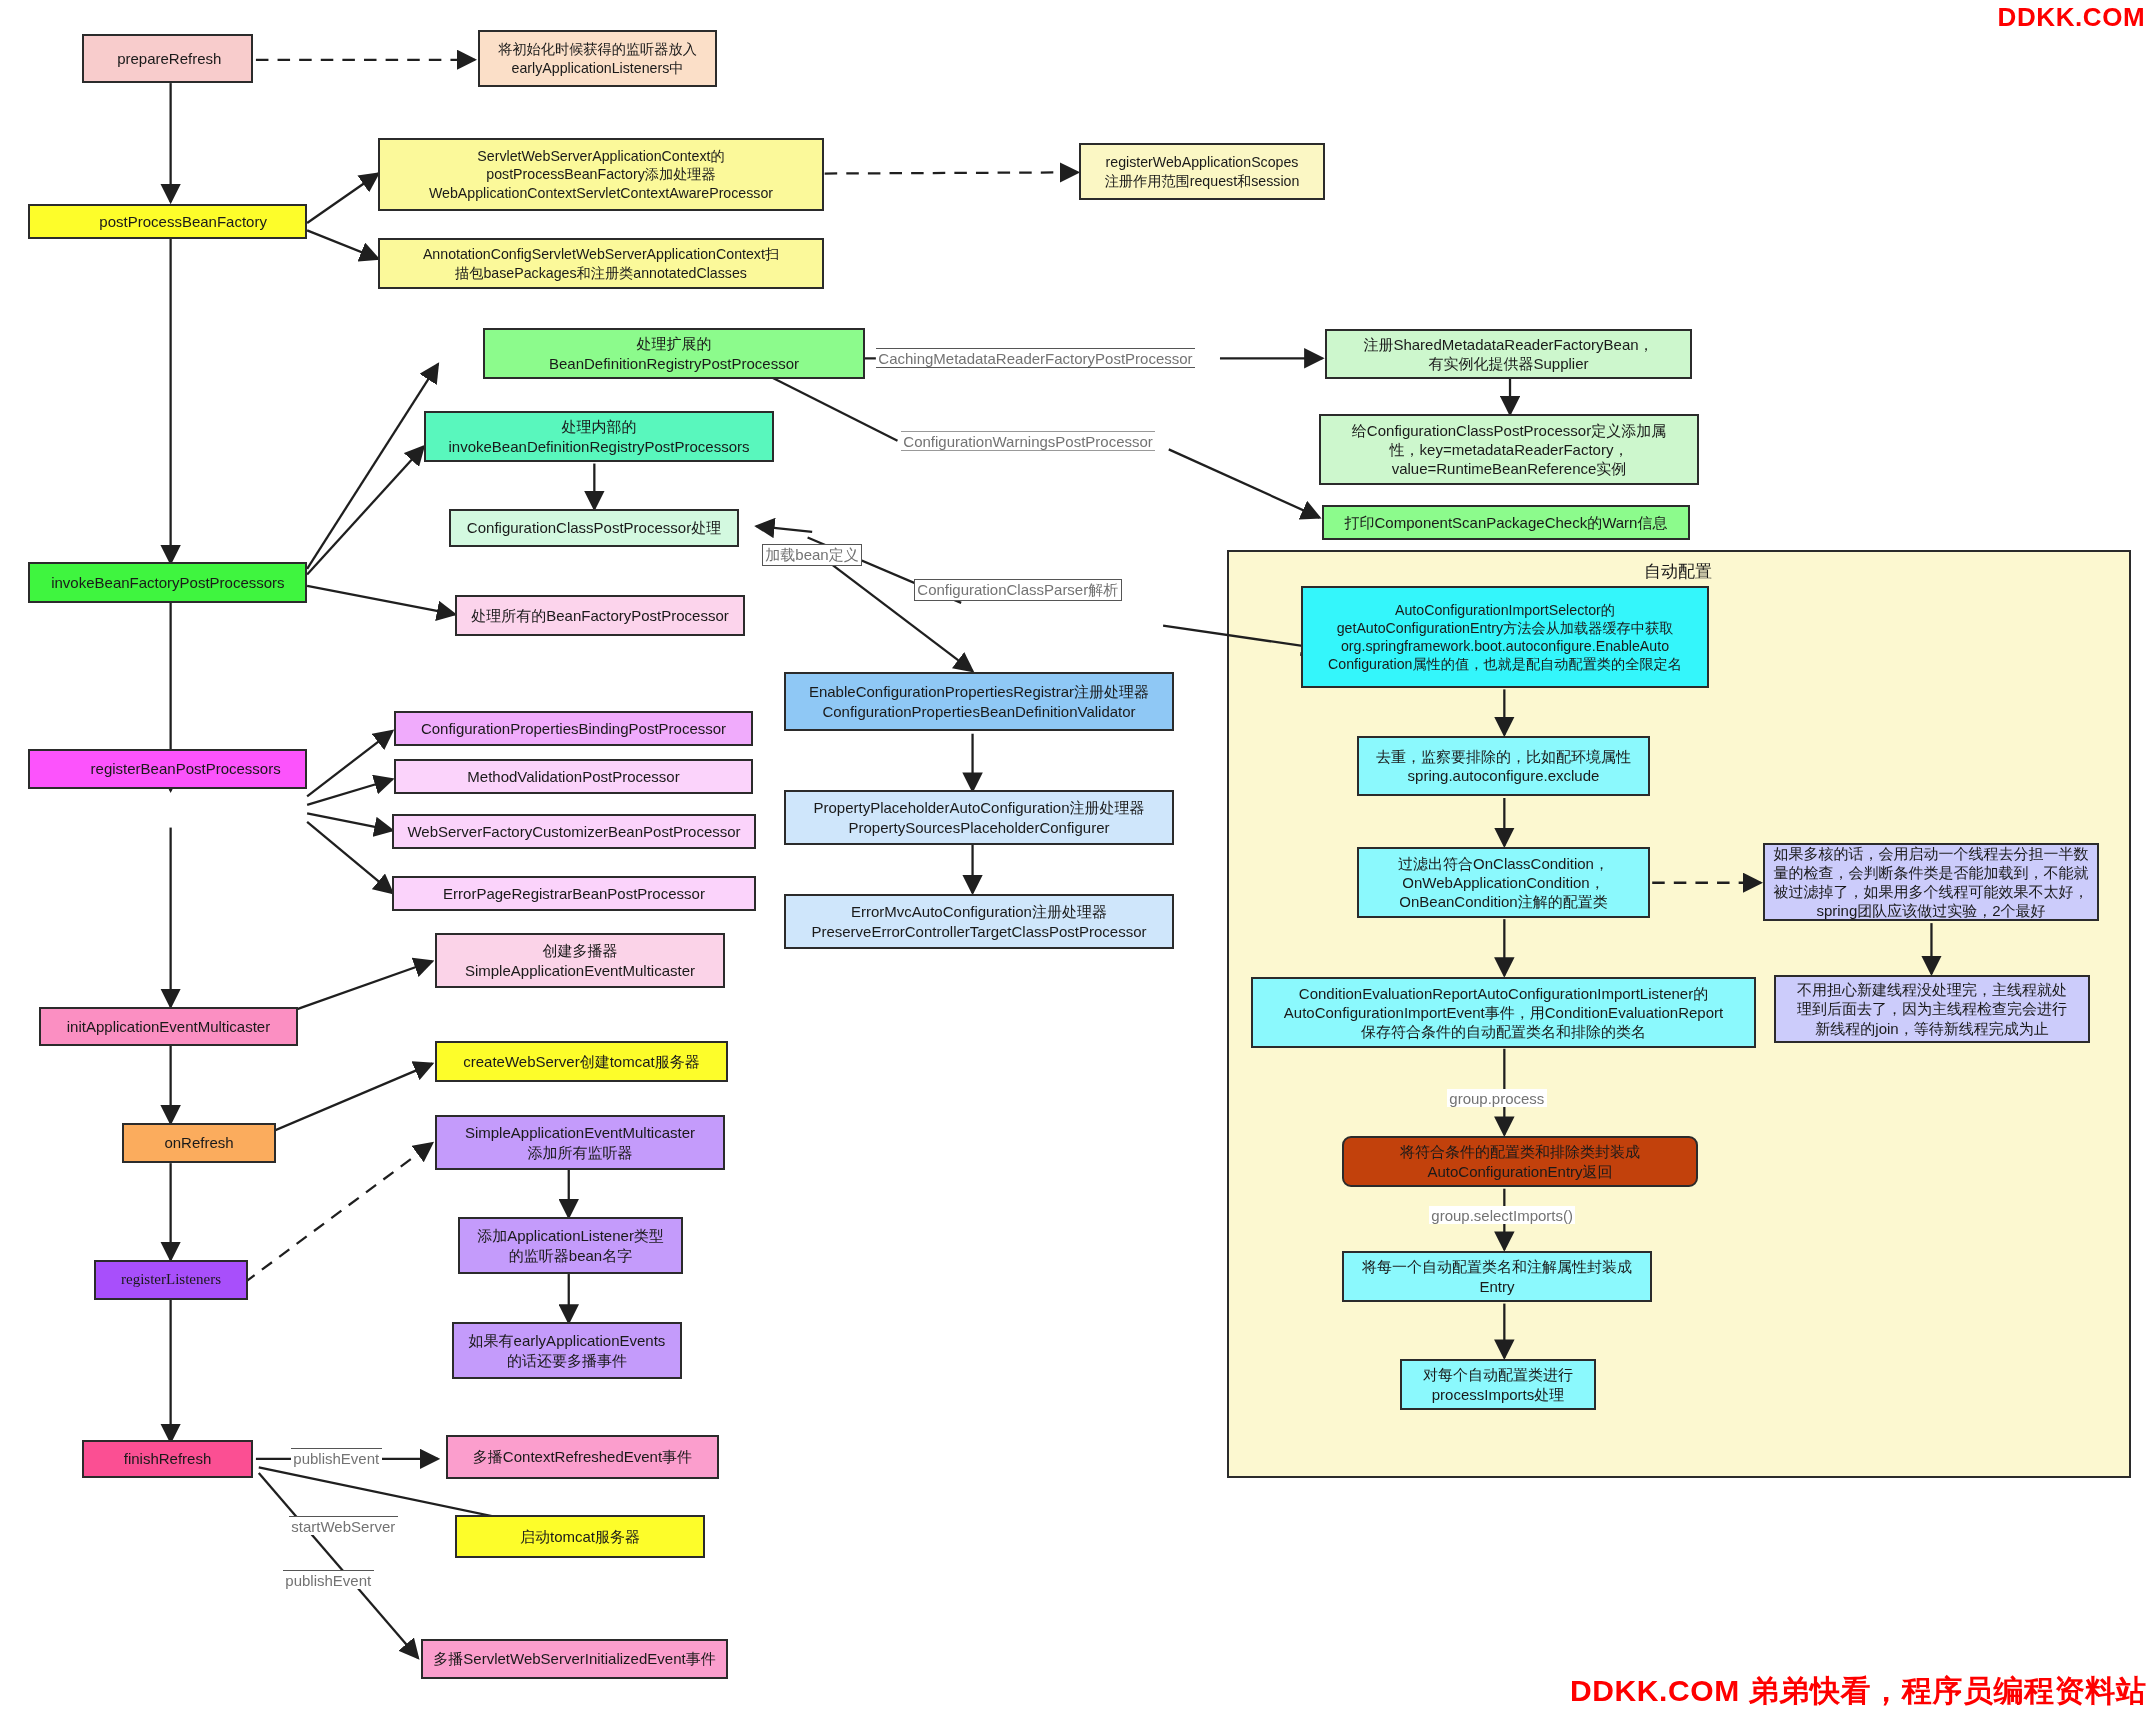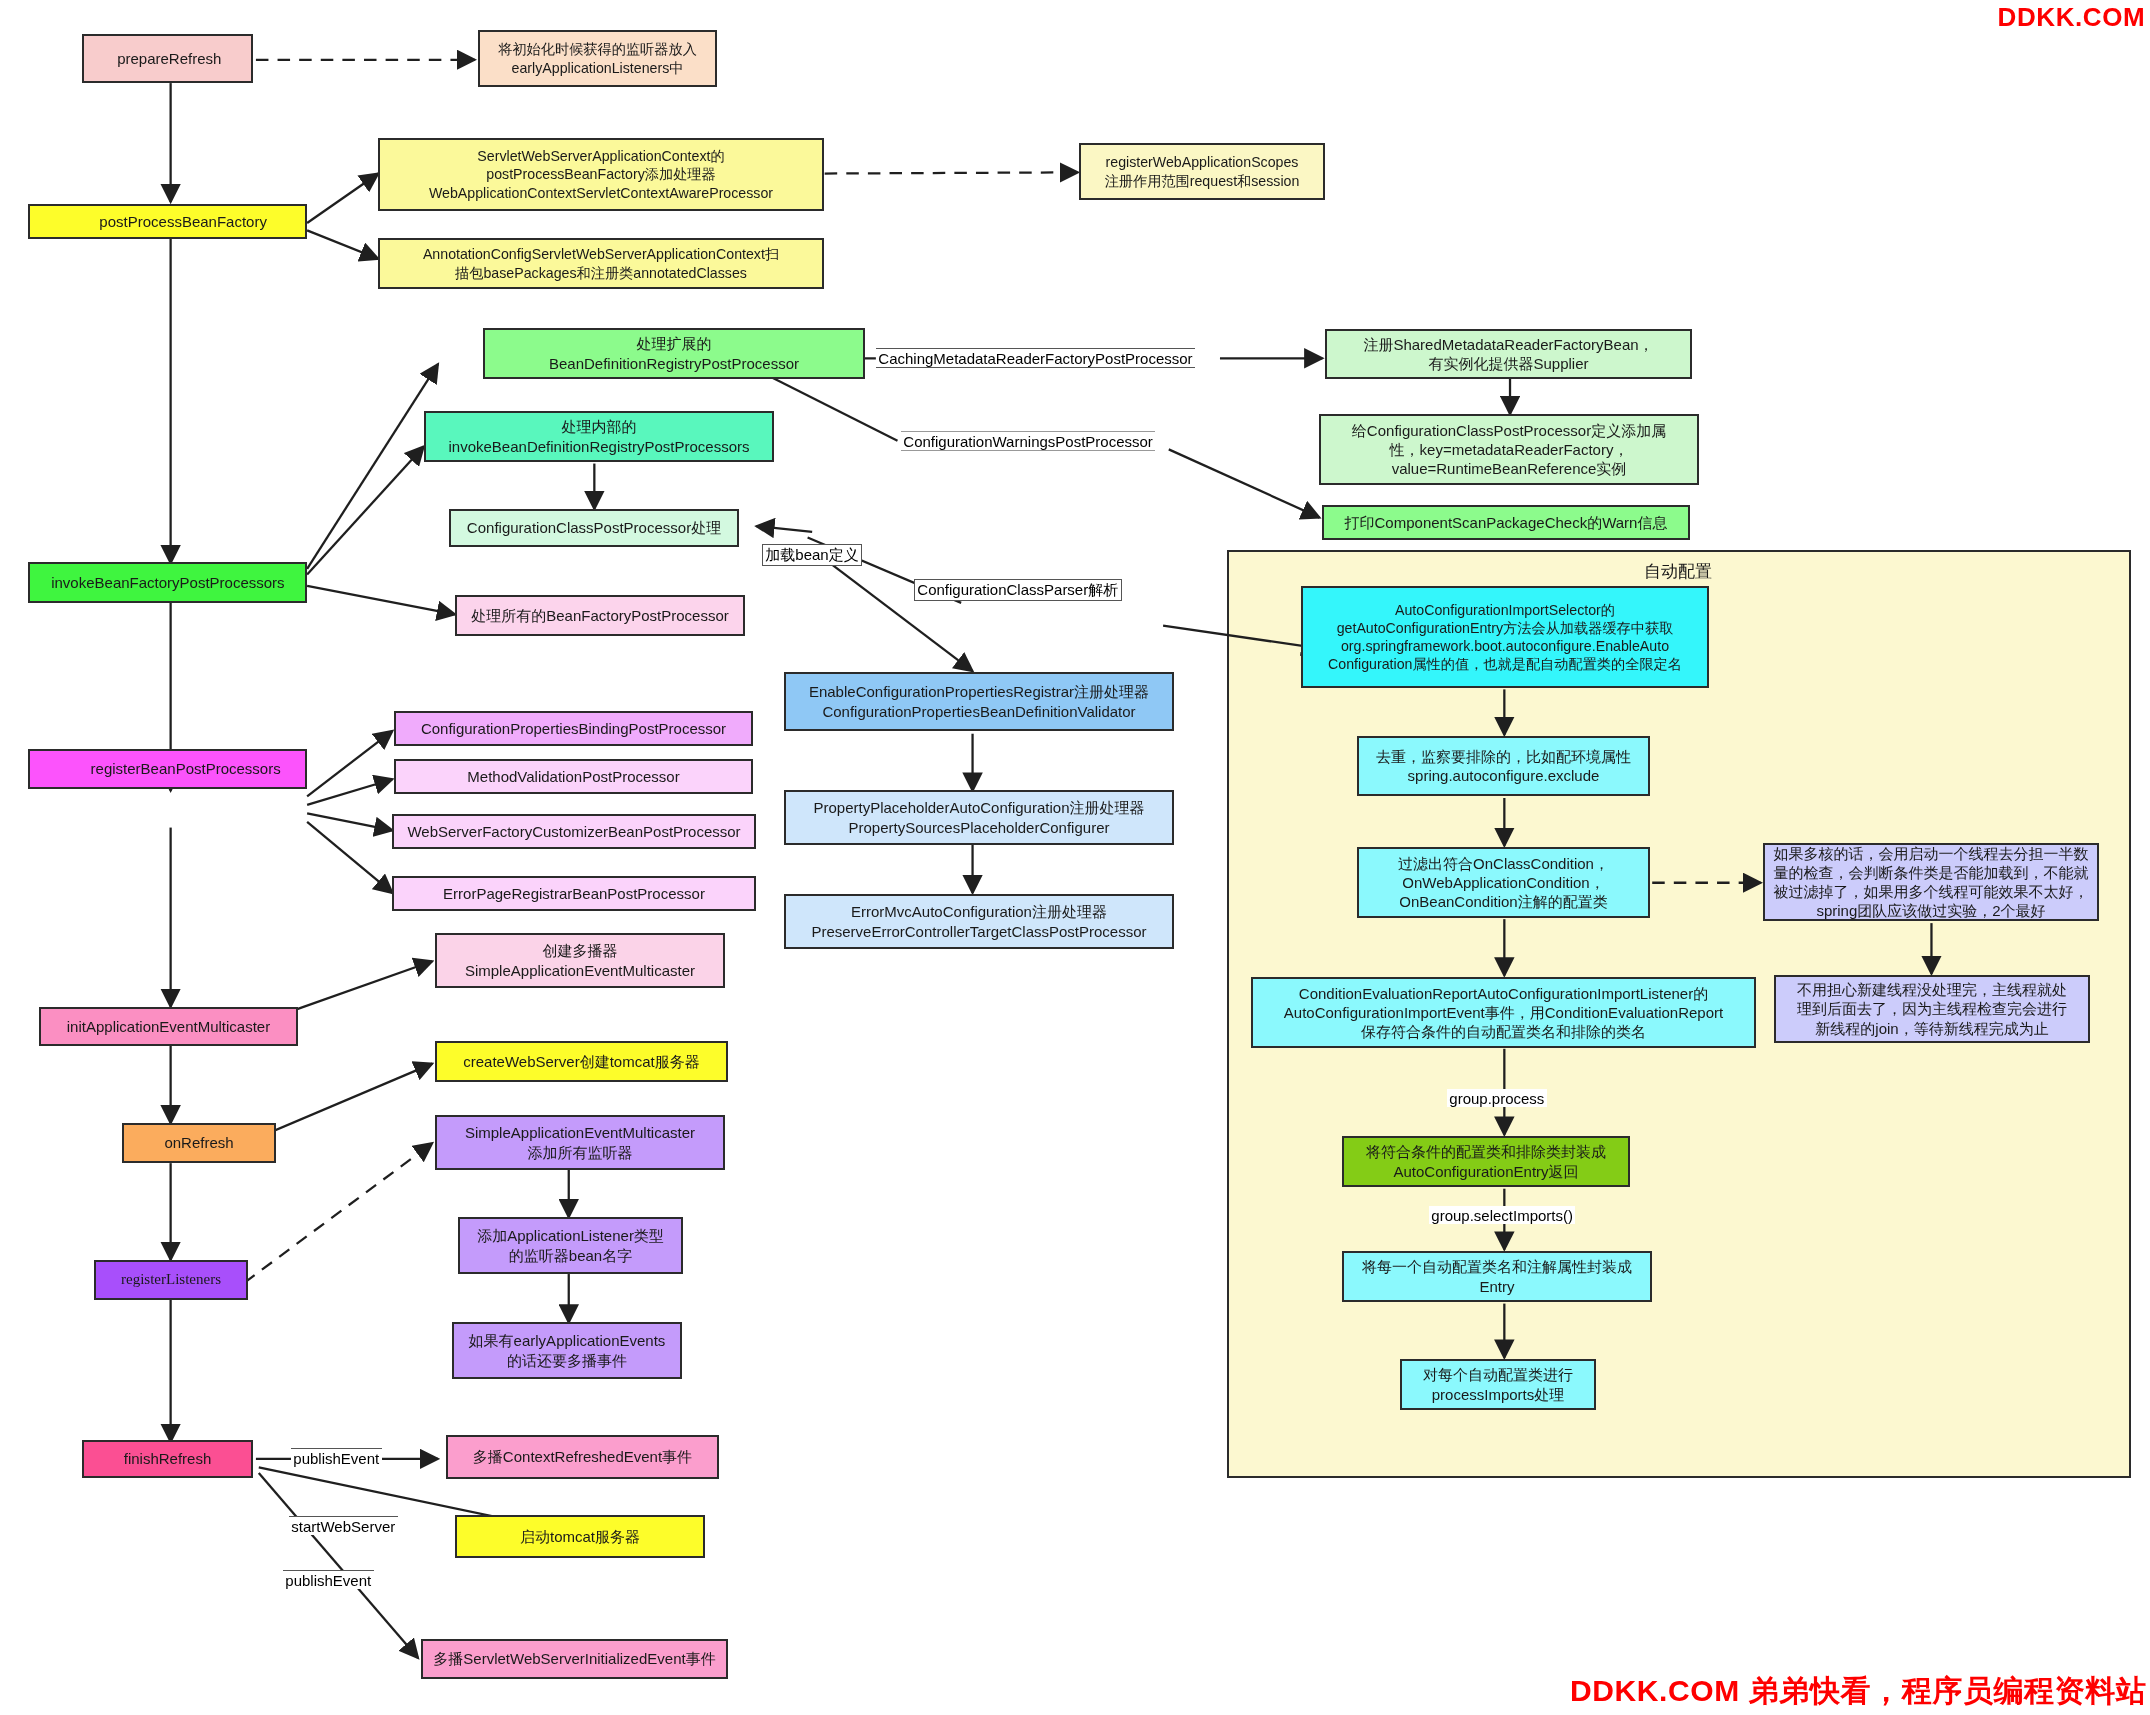--- a/index.html
+++ b/index.html
@@ -20,21 +20,21 @@
   .grp{
     position:absolute;box-sizing:border-box;
     border:2.3px solid #2b2b2b;
     background:#fcf8d0;
   }
   .grp-title{
     position:absolute;text-align:center;font-size:17px;color:#1a1a1a;
   }
   svg.edges{position:absolute;left:0;top:0;width:2151px;height:1716px;pointer-events:none;}
   .elabel{
-    position:absolute;font-size:15px;color:#000000;background:#fff;
+    position:absolute;font-size:15px;color:#737373;background:#fff;
     padding:0.6px 2.3px;white-space:nowrap;
   }
   .wm{position:absolute;color:#fe0000;font-weight:bold;white-space:nowrap;}
   .wm-top{font-size:26px;letter-spacing:0.6px;}
   .wm-bot{font-size:30px;letter-spacing:0.6px;}
 </style>
 </head>
 <body>
 
 <div id="canvas">
@@ -212,21 +212,21 @@
 spring团队应该做过实验，2个最好</div>
 
   <div class="node" style="left:1774px;top:975px;width:316px;height:68px;background:#ccccfb;">不用担心新建线程没处理完，主线程就处
 理到后面去了，因为主线程检查完会进行
 新线程的join，等待新线程完成为止</div>
 
   <div class="node" style="left:1251px;top:977px;width:505px;height:71px;background:#8bf9fd;">ConditionEvaluationReportAutoConfigurationImportListener的
 AutoConfigurationImportEvent事件，用ConditionEvaluationReport
 保存符合条件的自动配置类名和排除的类名</div>
 
-  <div class="node" style="left:1342px;top:1136px;width:288px;height:51px;background:#84cc16;">将符合条件的配置类和排除类封装成
+  <div class="node" style="left:1342px;top:1136px;width:356px;height:51px;background:#c2410c;border-radius:9px;">将符合条件的配置类和排除类封装成
 AutoConfigurationEntry返回</div>
 
   <div class="node" style="left:1342px;top:1251px;width:310px;height:51px;background:#8bf9fd;">将每一个自动配置类名和注解属性封装成
 Entry</div>
 
   <div class="node" style="left:1400px;top:1359px;width:196px;height:51px;background:#8bf9fd;">对每个自动配置类进行
 processImports处理</div>
 
   <svg class="edges" viewBox="0 0 3782 3017">
     <g stroke="#1f1f1f" stroke-width="4" fill="none" marker-end="url(#ah)">

